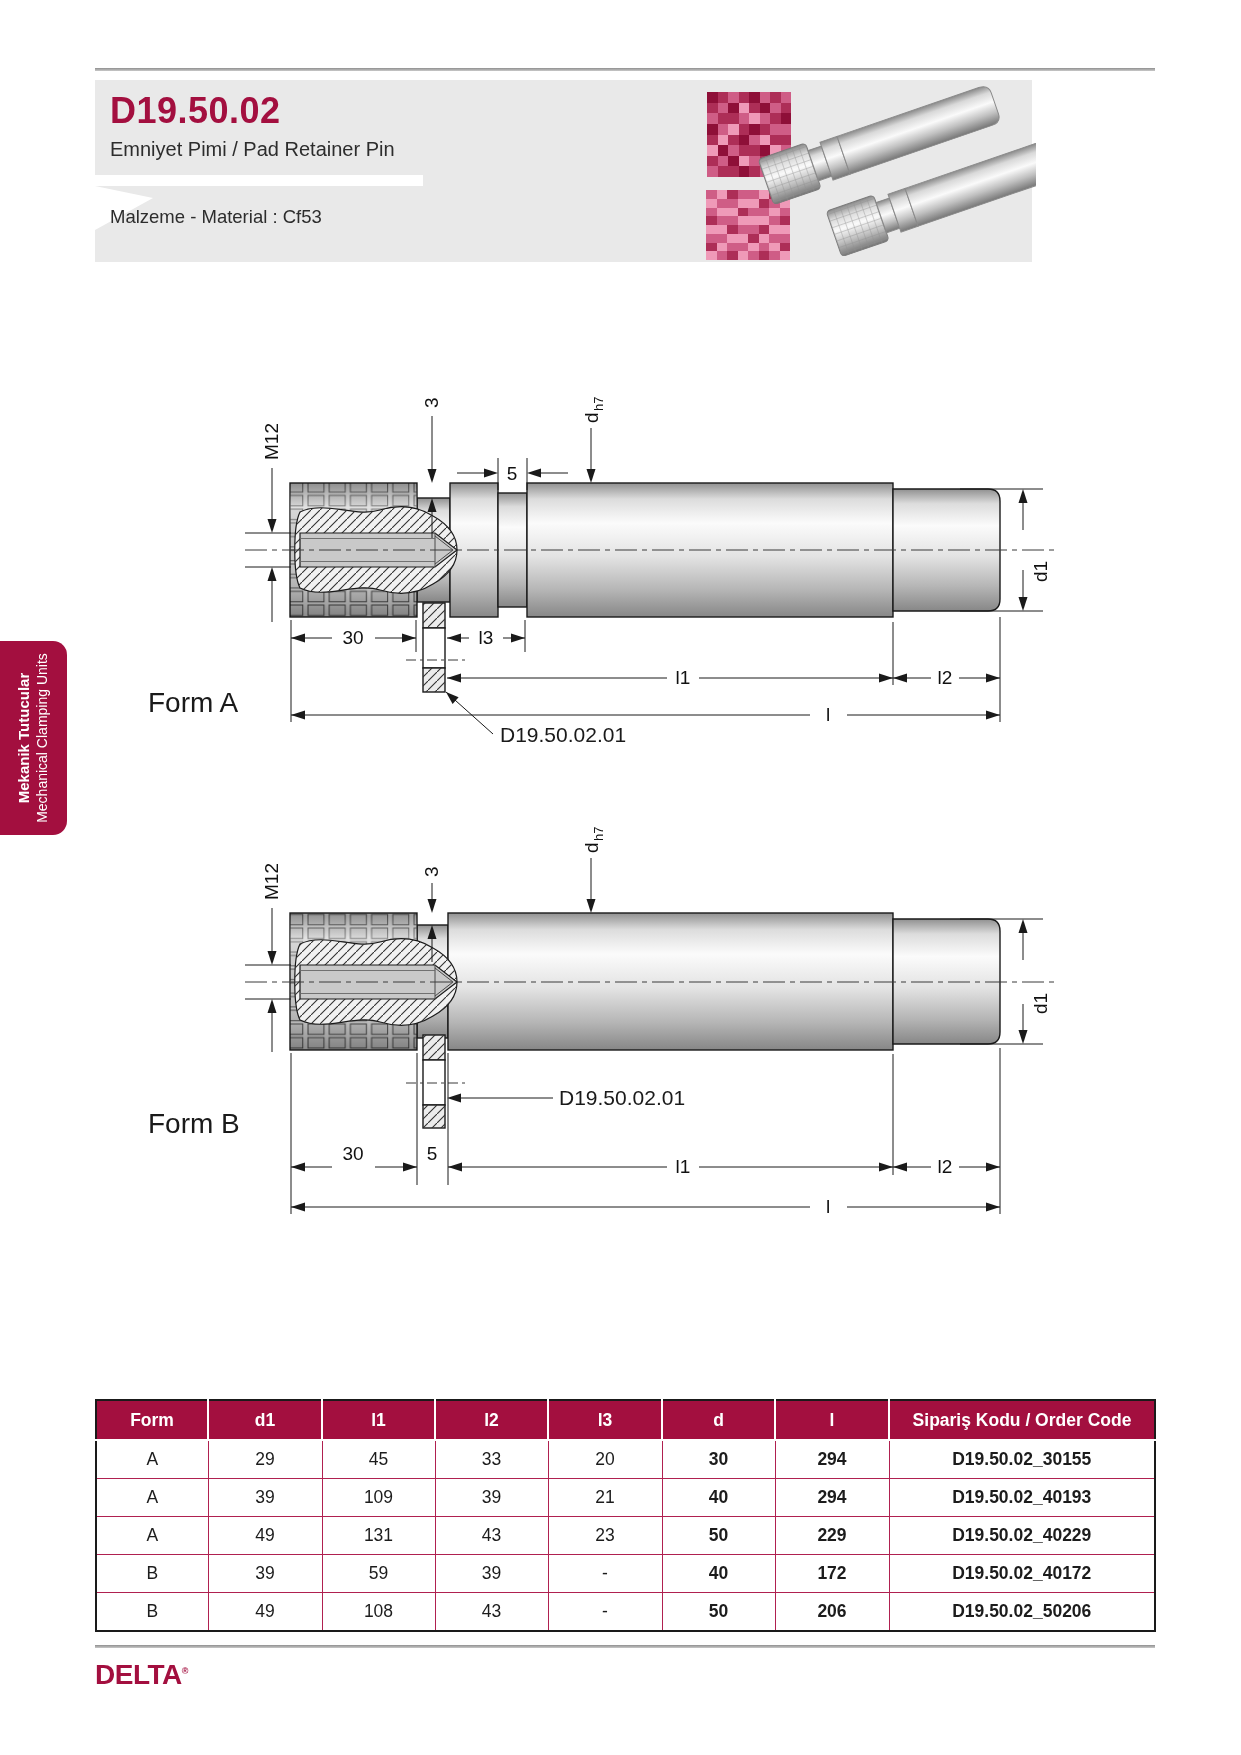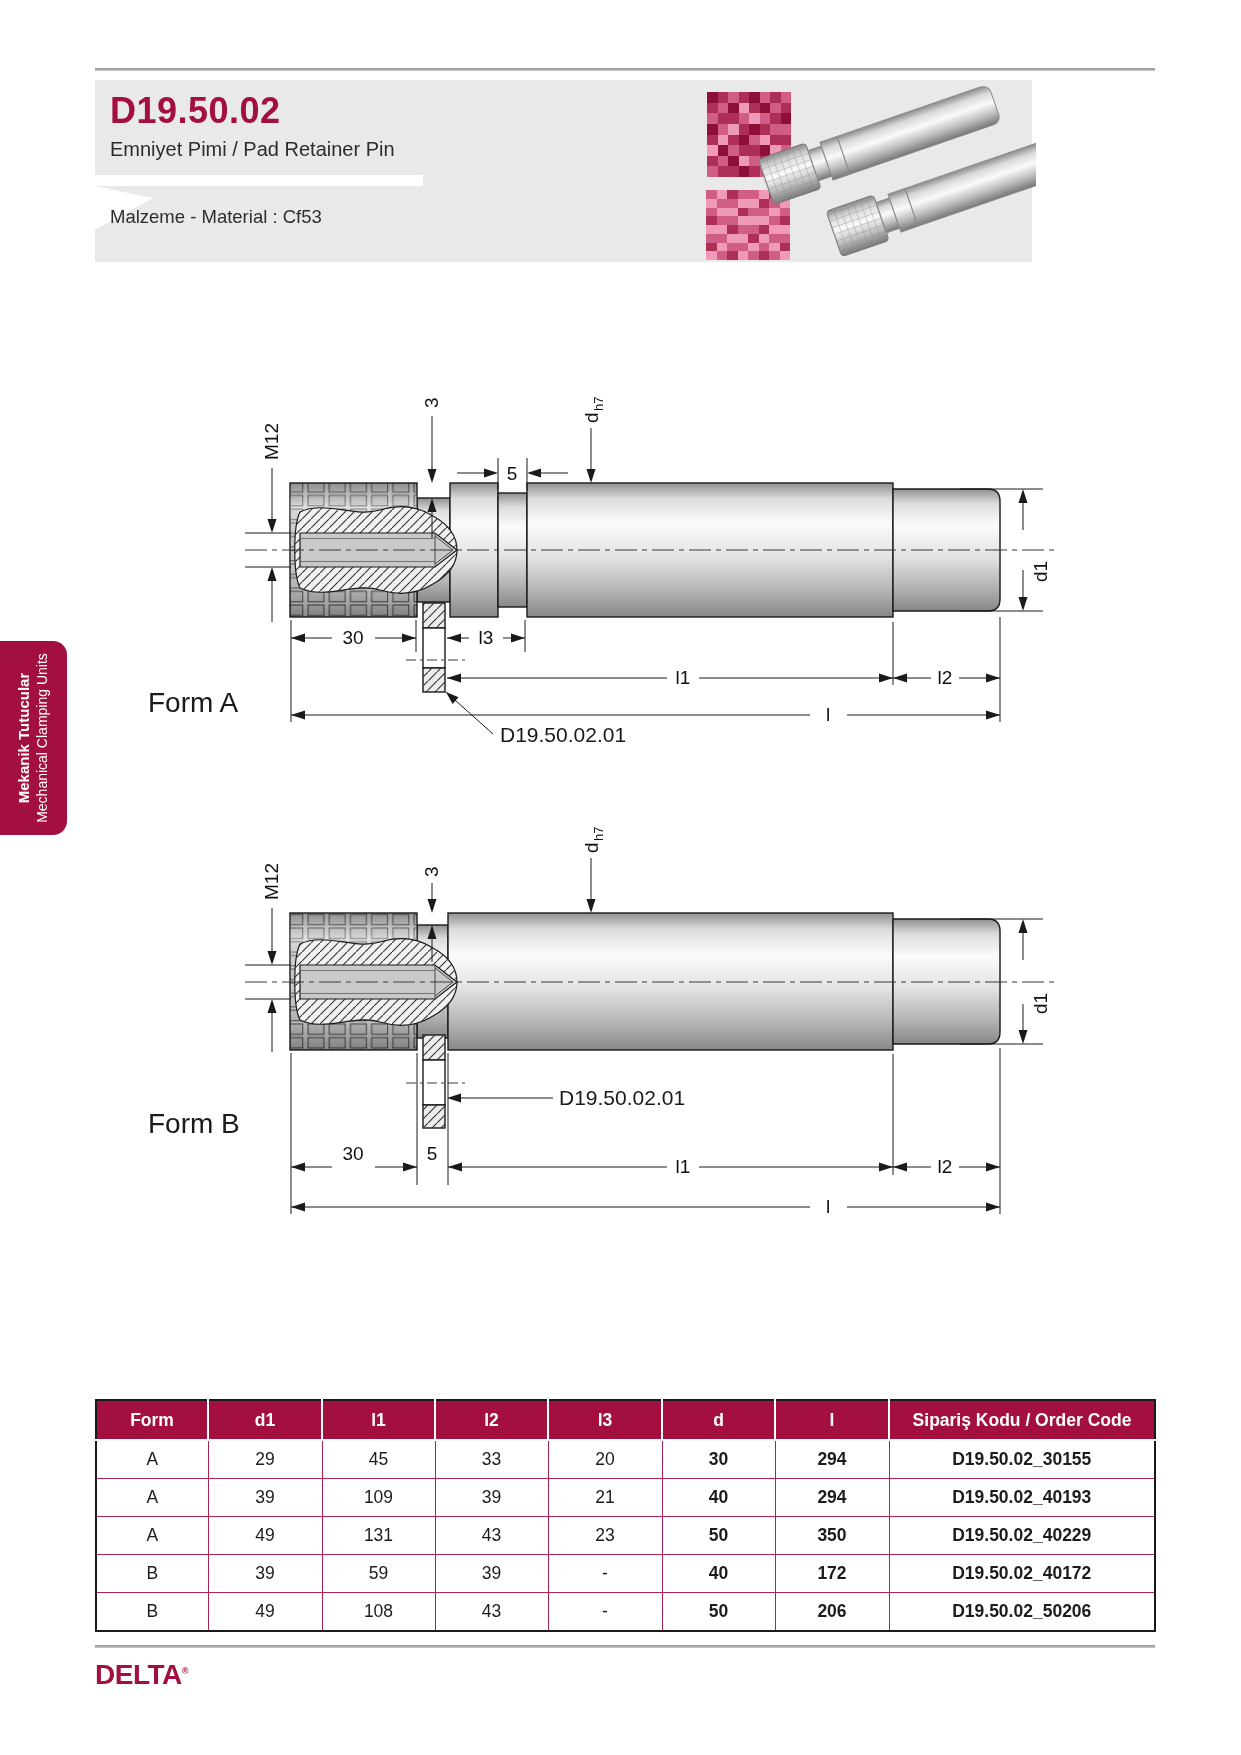--- a/index.html
+++ b/index.html
@@ -533,21 +533,21 @@
           <td class="b">294</td>
           <td class="b">D19.50.02_40193</td>
         </tr>
         <tr>
           <td>A</td>
           <td>49</td>
           <td>131</td>
           <td>43</td>
           <td>23</td>
           <td class="b">50</td>
-          <td class="b">350</td>
+          <td class="b">229</td>
           <td class="b">D19.50.02_40229</td>
         </tr>
         <tr>
           <td>B</td>
           <td>39</td>
           <td>59</td>
           <td>39</td>
           <td>-</td>
           <td class="b">40</td>
           <td class="b">172</td>

